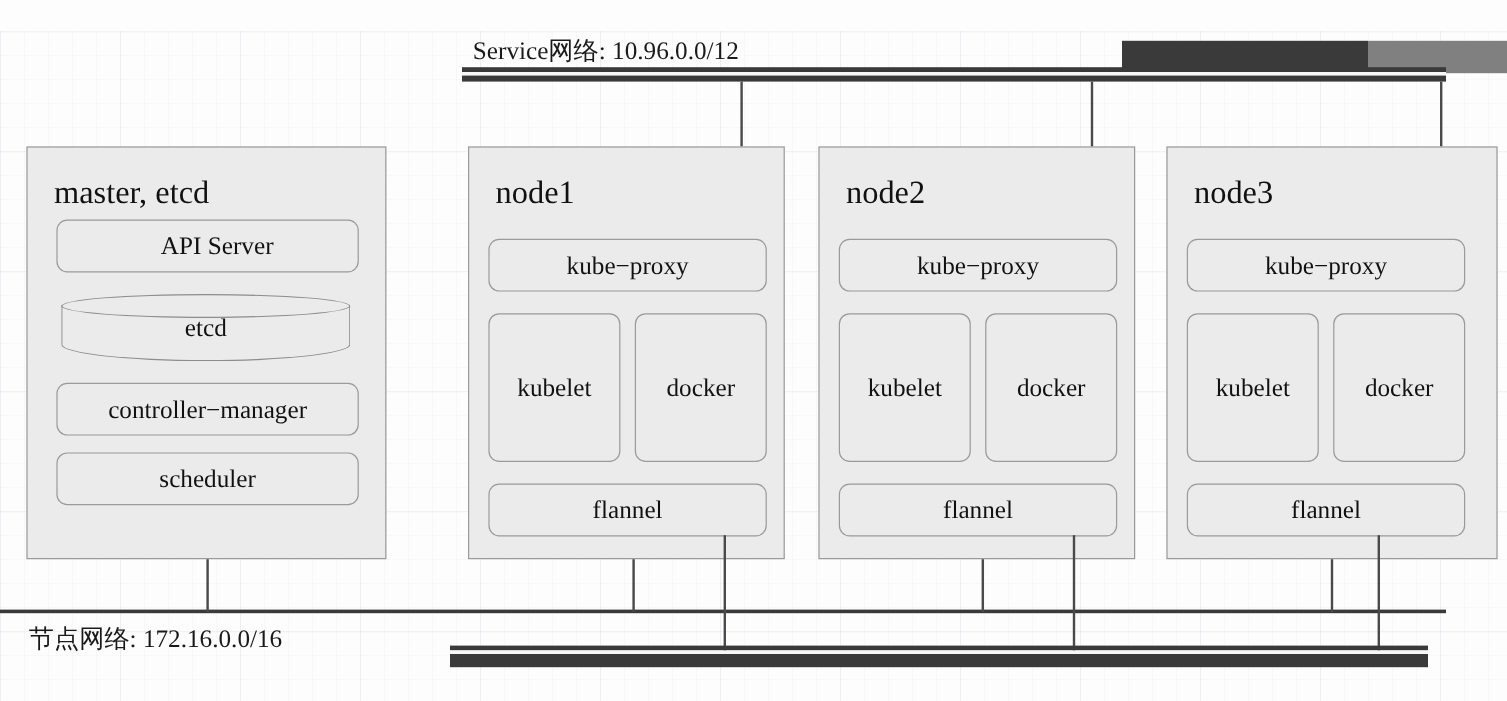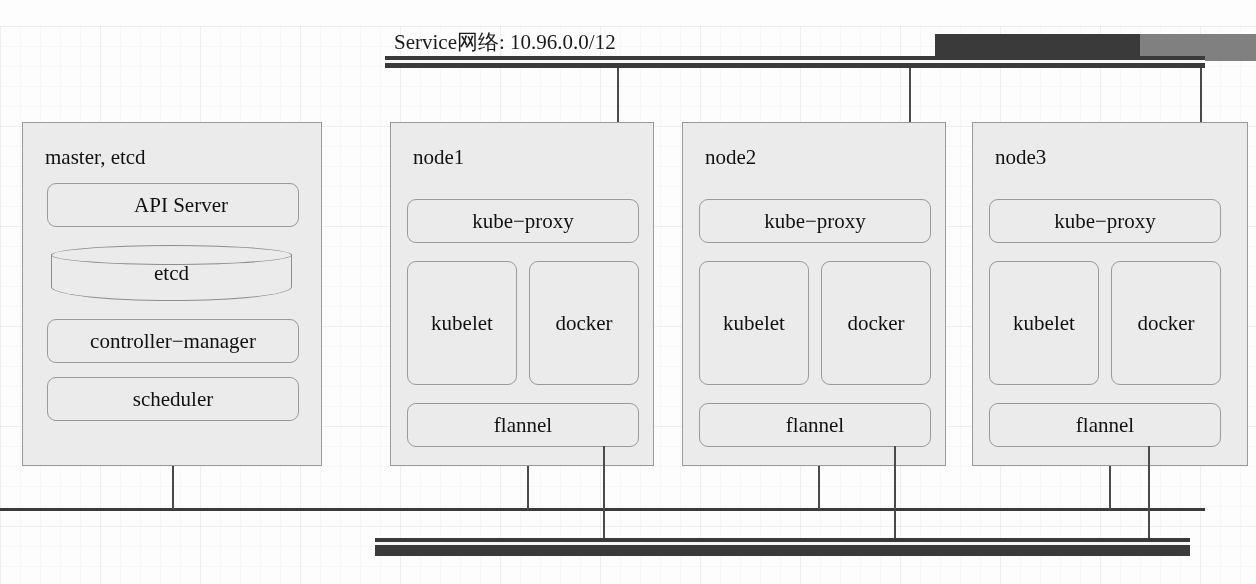--- a/index.html
+++ b/index.html
@@ -49,21 +49,21 @@
   .vline{position:absolute;background:#4a4a4a;width:2px;}
 
   
   .host{
     position:absolute;background:#ebebeb;
     border:1px solid #9a9a9a;
     box-sizing:border-box;
   }
   .host-title{
     position:absolute;left:22px;top:22px;
-    font-size:21px;color:#111;white-space:nowrap;
+    font-size:27px;color:#111;white-space:nowrap;
   }
   .comp{
     position:absolute;background:#ebebeb;
     border:1px solid #9a9a9a;border-radius:9px;
     box-sizing:border-box;
     display:flex;align-items:center;justify-content:center;
     font-size:21px;color:#111;white-space:nowrap;
   }
   
   .cyl{position:absolute;}
@@ -134,20 +134,21 @@
 
   <div class="host" style="left:972px;top:96px;width:276px;height:344px;">
     <div class="host-title">node3</div>
     <div class="comp" style="left:16px;top:76px;width:232px;height:44px;">kube−proxy</div>
     <div class="comp" style="left:16px;top:138px;width:110px;height:124px;">kubelet</div>
     <div class="comp" style="left:138px;top:138px;width:110px;height:124px;">docker</div>
     <div class="comp" style="left:16px;top:280px;width:232px;height:44px;">flannel</div>
   </div>
 
   <div id="node-net-line"></div>
+  <div class="lbl" id="node-net-label">节点网络: 172.16.0.0/16</div>
 
   <div class="vline" style="left:172px;top:440px;height:44px;"></div>
   <div class="vline" style="left:527px;top:440px;height:44px;"></div>
   <div class="vline" style="left:818px;top:440px;height:44px;"></div>
   <div class="vline" style="left:1109px;top:440px;height:44px;"></div>
 
   <div class="vline" style="left:603px;top:420px;height:102px;"></div>
   <div class="vline" style="left:894px;top:420px;height:102px;"></div>
   <div class="vline" style="left:1148px;top:420px;height:102px;"></div>
 

